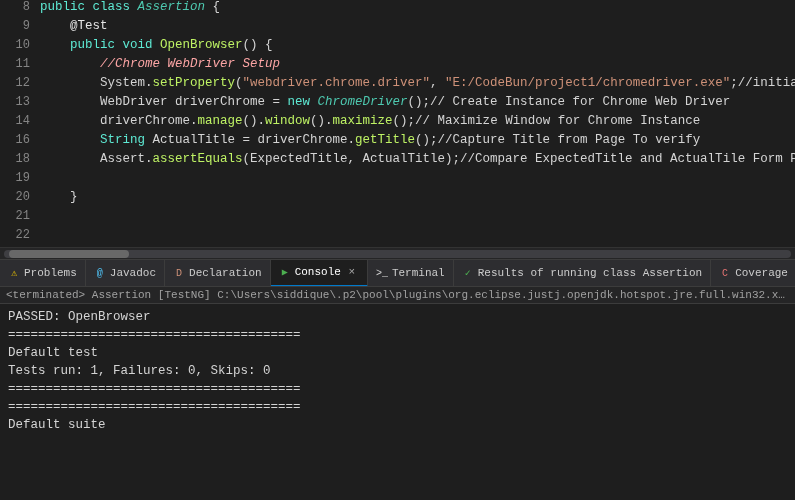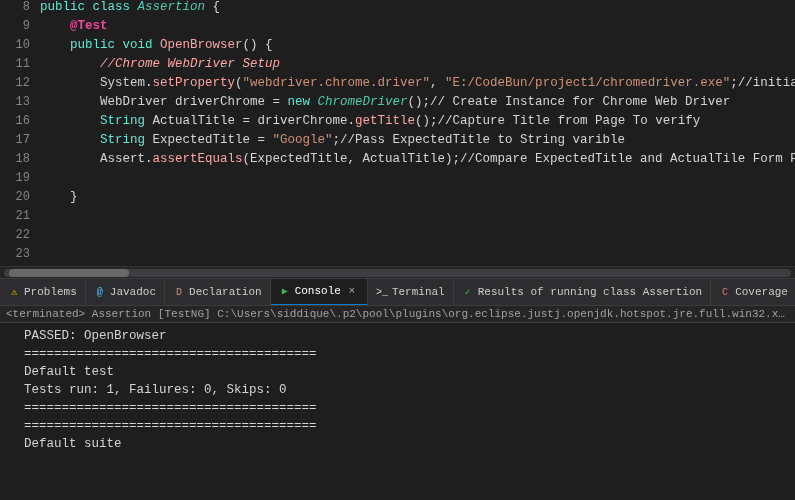--- a/index.html
+++ b/index.html
@@ -45,24 +45,24 @@
     }
 
     .line-content {
       color: #d4d4d4;
       flex: 1;
     }
 
     
     .kw { color: #5eead4; }
     .type { color: #4ec9b0; font-style: italic; }
-    .method { color: #fca5a5; }
+    .method { color: #bef264; }
     .string { color: #ce9178; }
     .comment { color: #fca5a5; font-style: italic; }
-    .annotation { color: #ec4899; font-weight: bold; }
+    .annotation { color: #e5e5e5; }
     .plain { color: #d4d4d4; }
 
     
     .h-scroll {
       height: 12px;
       background: #252526;
       display: flex;
       align-items: center;
       border-top: 1px solid #333;
     }
@@ -149,21 +149,21 @@
       padding: 2px 6px;
       background: #252526;
       border-bottom: 1px solid #3c3c3c;
       white-space: nowrap;
       overflow: hidden;
       text-overflow: ellipsis;
     }
 
     .console-output {
       flex: 1;
-      padding: 4px 24px;
+      padding: 4px 8px;
       font-size: 12.5px;
       color: #d4d4d4;
       white-space: pre;
       overflow: hidden;
     }
 
     .console-line {
       line-height: 18px;
     }
 
@@ -180,28 +180,27 @@
 <body>
 
 <div class="editor-area">
   <div class="code-lines" id="code-lines">
   <div class="code-line"><span class="line-number">8</span><span class="line-content"><span class="kw">public </span><span class="kw">class </span><span class="type">Assertion</span><span class="plain"> {</span></span></div>
       <div class="code-line"><span class="line-number">9</span><span class="line-content"><span class="annotation">    @Test</span></span></div>
       <div class="code-line"><span class="line-number">10</span><span class="line-content"><span class="plain">    </span><span class="kw">public </span><span class="kw">void </span><span class="method">OpenBrowser</span><span class="plain">() {</span></span></div>
       <div class="code-line"><span class="line-number">11</span><span class="line-content"><span class="comment">        //Chrome WebDriver Setup</span></span></div>
       <div class="code-line"><span class="line-number">12</span><span class="line-content"><span class="plain">        System.</span><span class="method">setProperty</span><span class="plain">(</span><span class="string">"webdriver.chrome.driver"</span><span class="plain">, </span><span class="string">"E:/CodeBun/project1/chromedriver.exe"</span><span class="plain">;//initializ</span></span></div>
       <div class="code-line"><span class="line-number">13</span><span class="line-content"><span class="plain">        WebDriver driverChrome = </span><span class="kw">new </span><span class="type">ChromeDriver</span><span class="plain">();// Create Instance for Chrome Web Driver</span></span></div>
+      <div class="code-line"><span class="line-number">14</span><span class="line-content"><span class="plain">        driverChrome.</span><span class="method">manage</span><span class="plain">().</span><span class="method">window</span><span class="plain">().</span><span class="method">maximize</span><span class="plain">();// Maximize Window for Chrome Instance</span></span></div>
       <div class="code-line"><span class="line-number">16</span><span class="line-content"><span class="plain">        </span><span class="kw">String</span><span class="plain"> ActualTitle = driverChrome.</span><span class="method">getTitle</span><span class="plain">();//Capture Title from Page To verify</span></span></div>
-      <div class="code-line"><span class="line-number">17</span><span class="line-content"><span class="plain">        </span><span class="kw">String</span><span class="plain"> ExpectedTitle = </span><span class="string">"Google"</span><span class="plain">;//Pass ExpectedTitle to String varible</span></span></div>
       <div class="code-line"><span class="line-number">18</span><span class="line-content"><span class="plain">        Assert.</span><span class="method">assertEquals</span><span class="plain">(ExpectedTitle, ActualTitle);//Compare ExpectedTitle and ActualTile Form Page</span></span></div>
       <div class="code-line"><span class="line-number">19</span></div>
       <div class="code-line"><span class="line-number">20</span><span class="line-content"><span class="plain">    }</span></span></div>
       <div class="code-line"><span class="line-number">21</span><span class="line-content"><span class="plain"></span></span></div>
       <div class="code-line"><span class="line-number">22</span><span class="line-content"><span class="plain"></span></span></div>
-      <div class="code-line"><span class="line-number">23</span><span class="line-content"><span class="plain"></span></span></div>
     </div>
   <div class="h-scroll">
     <div class="h-scroll-track">
       <div class="h-scroll-thumb"></div>
     </div>
   </div>
 </div>
 
 <div class="tab-bar" id="tab-bar">
 <div class="tab">

